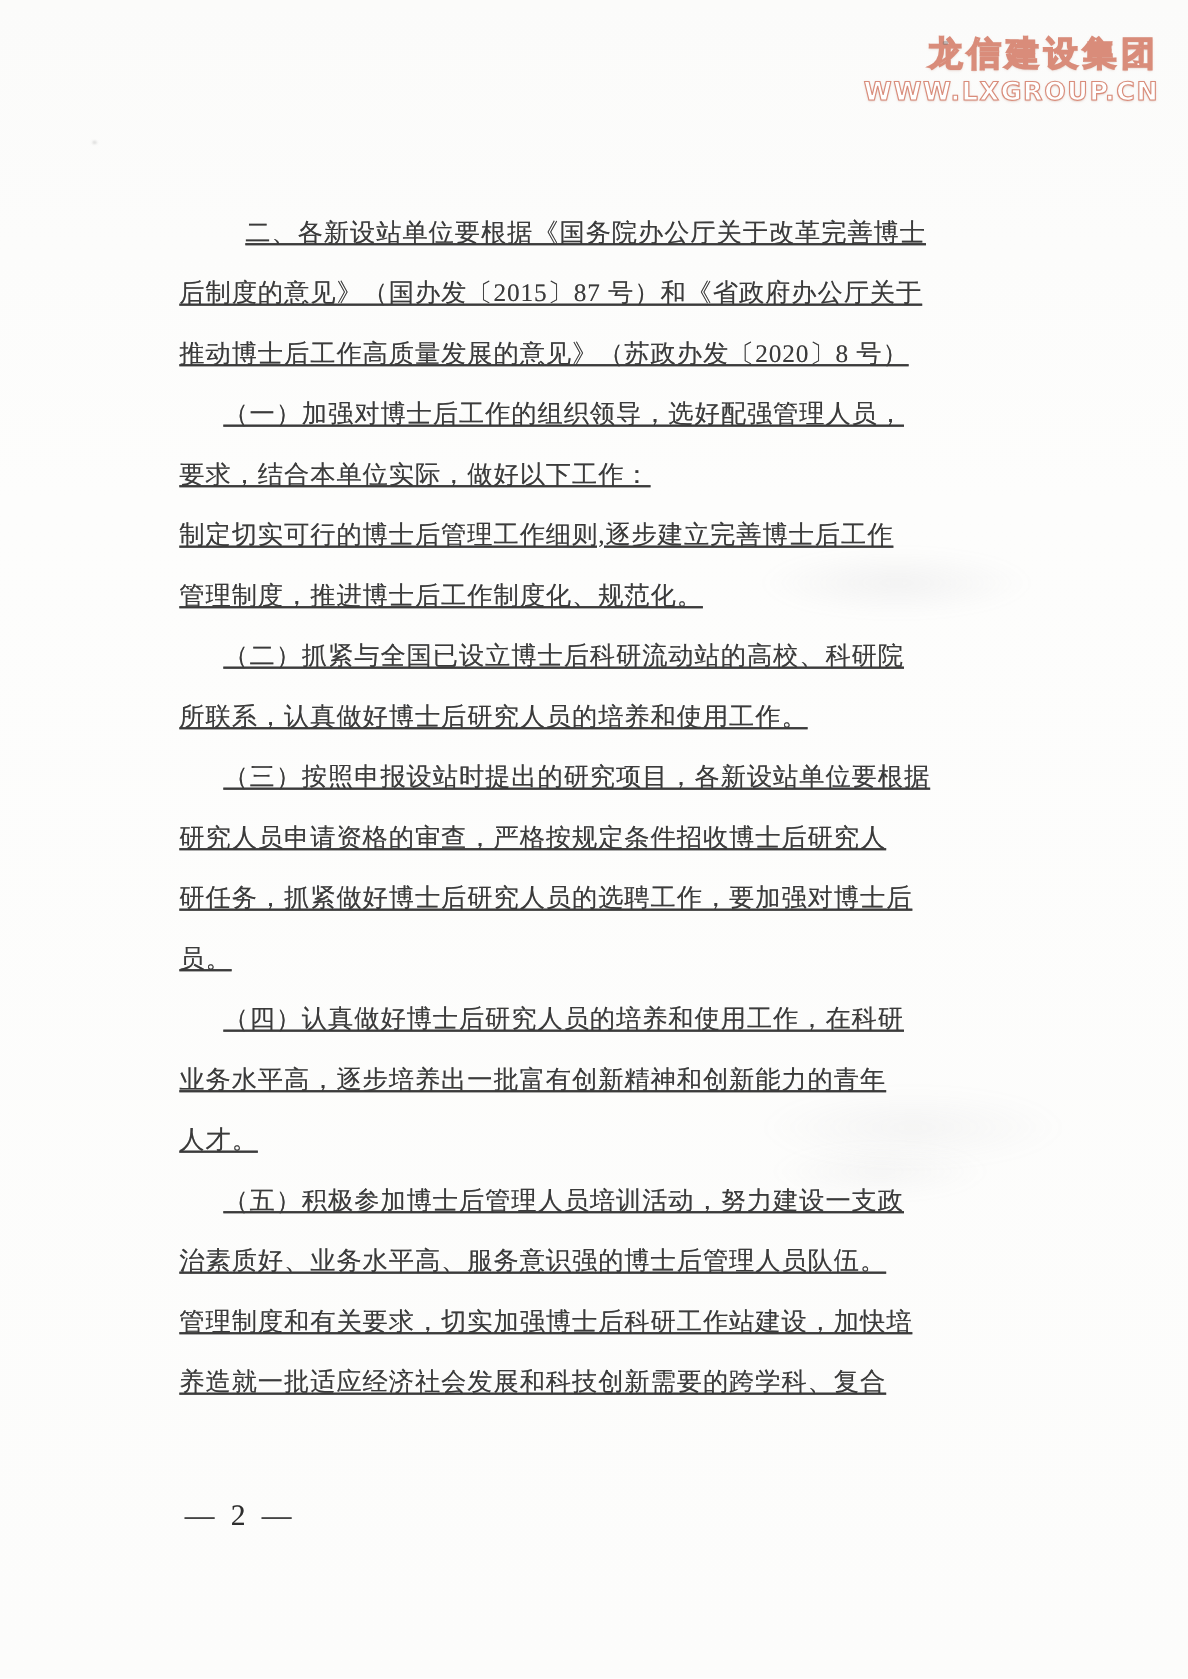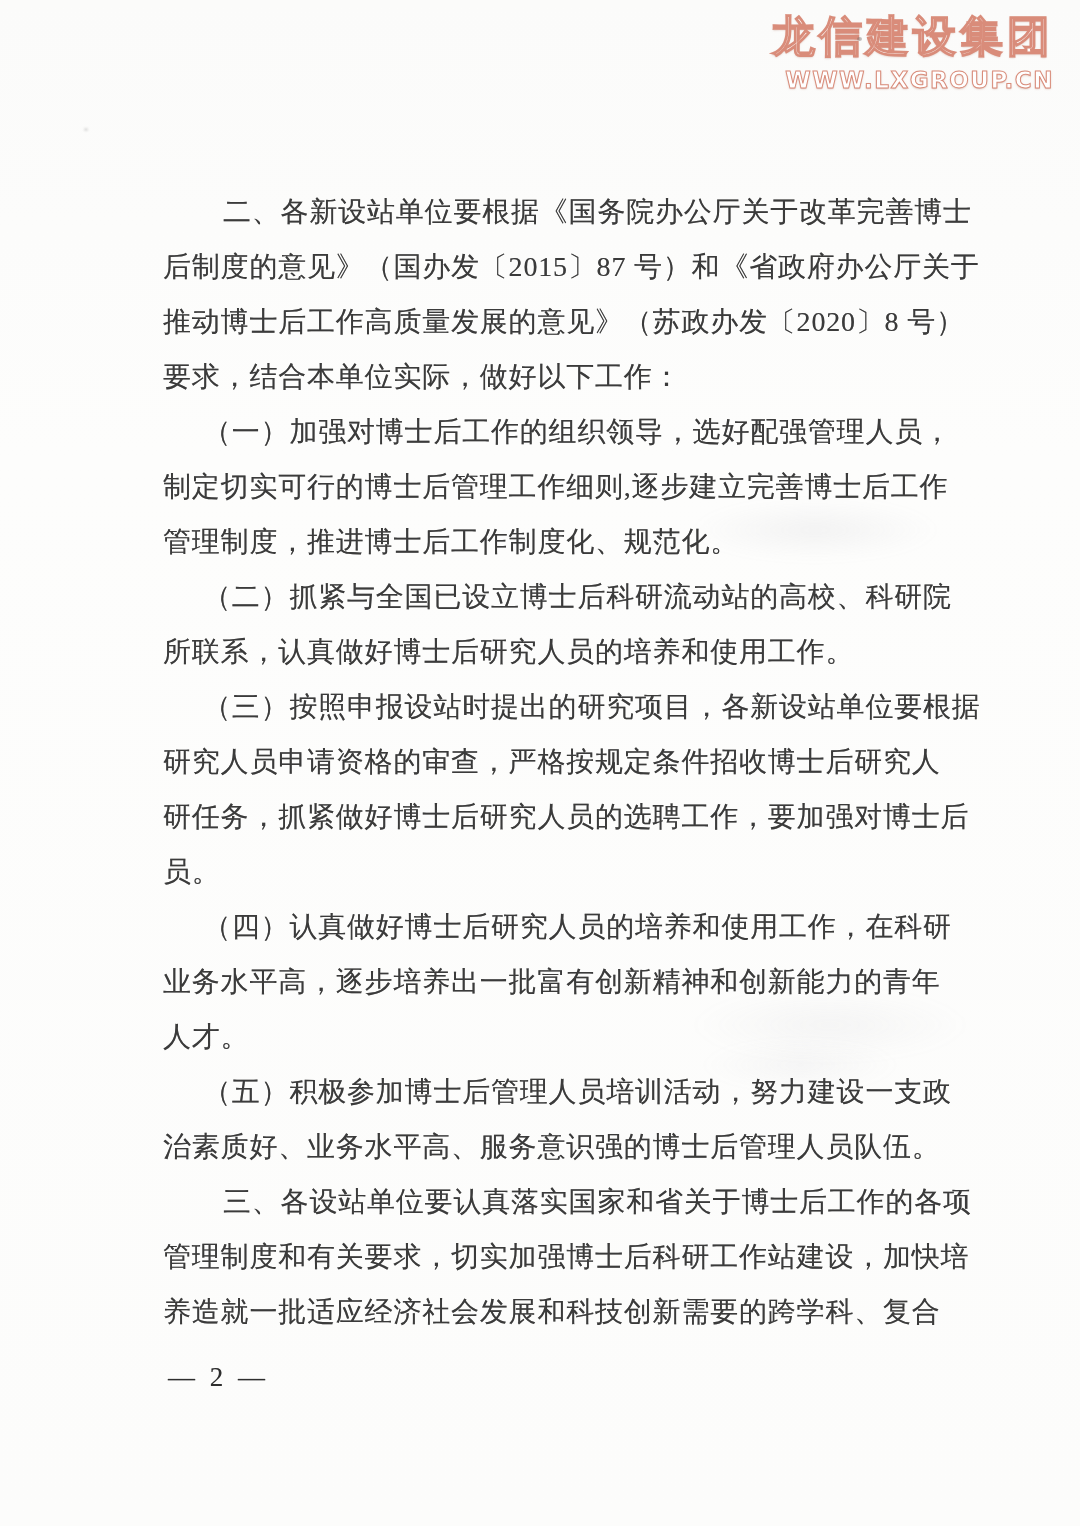--- a/index.html
+++ b/index.html
@@ -15,40 +15,42 @@
   }
   
   .logo{
     position:absolute;top:8px;right:26px;text-align:right;
     color:#ffffff;
     font-family:"DejaVu Sans","Liberation Sans",sans-serif;
     filter:blur(0.4px);
     user-select:none;
   }
   .logo-cn{
-    font-size:43px;font-weight:bold;letter-spacing:4px;
+    font-size:31px;font-weight:bold;letter-spacing:4px;
     -webkit-text-stroke:1.4px #d98c7a;
     text-shadow:0 1px 2px rgba(186,126,108,0.50), 0 0 1px rgba(186,126,108,0.35);
+    margin-top:20px;
   }
   .logo-en{
     margin-top:1px;
     font-size:23px;font-weight:bold;letter-spacing:1.5px;
     -webkit-text-stroke:1px #d98c7a;
     text-shadow:0 1px 2px rgba(186,126,108,0.50), 0 0 1px rgba(186,126,108,0.35);
   }
   
   .content{
     position:absolute;left:163px;top:184px;width:810px;
   }
   .line{
     height:55px;line-height:55px;
-    font-size:28px;letter-spacing:0.8px;
+    font-size:23px;letter-spacing:0.8px;
     color:#3b3b3b;
     white-space:nowrap;
     text-shadow:0 0 0.6px rgba(70,70,70,0.55);
+    text-decoration:underline;
   }
   .line.indent-para{padding-left:60px;}
   .line.indent-paren{padding-left:40px;}
   .page-number{
     position:absolute;left:168px;top:1362px;
     font-size:27px;line-height:30px;color:#2e2e2e;letter-spacing:4px;
     text-shadow:0 0 0.6px rgba(70,70,70,0.5);
   }
   
   .ghost{position:absolute;pointer-events:none;border-radius:50%;}
@@ -76,36 +78,35 @@
     <div class="logo-en">WWW.LXGROUP.CN</div>
   </div>
 
   <span class="speck"></span>
   <span class="speck-2"></span>
 
   <div class="content" id="doc-lines">
       <div class="line indent-para">二、各新设站单位要根据《国务院办公厅关于改革完善博士</div>
       <div class="line">后制度的意见》（国办发〔2015〕87 号）和《省政府办公厅关于</div>
       <div class="line">推动博士后工作高质量发展的意见》（苏政办发〔2020〕8 号）</div>
+      <div class="line indent-paren">（一）加强对博士后工作的组织领导，选好配强管理人员，</div>
       <div class="line">要求，结合本单位实际，做好以下工作：</div>
-      <div class="line indent-paren">（一）加强对博士后工作的组织领导，选好配强管理人员，</div>
       <div class="line">制定切实可行的博士后管理工作细则,逐步建立完善博士后工作</div>
       <div class="line">管理制度，推进博士后工作制度化、规范化。</div>
       <div class="line indent-paren">（二）抓紧与全国已设立博士后科研流动站的高校、科研院</div>
       <div class="line">所联系，认真做好博士后研究人员的培养和使用工作。</div>
       <div class="line indent-paren">（三）按照申报设站时提出的研究项目，各新设站单位要根据</div>
       <div class="line">研究人员申请资格的审查，严格按规定条件招收博士后研究人</div>
       <div class="line">研任务，抓紧做好博士后研究人员的选聘工作，要加强对博士后</div>
       <div class="line">员。</div>
       <div class="line indent-paren">（四）认真做好博士后研究人员的培养和使用工作，在科研</div>
       <div class="line">业务水平高，逐步培养出一批富有创新精神和创新能力的青年</div>
       <div class="line">人才。</div>
       <div class="line indent-paren">（五）积极参加博士后管理人员培训活动，努力建设一支政</div>
       <div class="line">治素质好、业务水平高、服务意识强的博士后管理人员队伍。</div>
-      <div class="line indent-para">三、各设站单位要认真落实国家和省关于博士后工作的各项</div>
       <div class="line">管理制度和有关要求，切实加强博士后科研工作站建设，加快培</div>
       <div class="line">养造就一批适应经济社会发展和科技创新需要的跨学科、复合</div>
     </div>
 
   <div class="ghost ghost-1"></div>
   <div class="ghost ghost-2"></div>
   <div class="ghost ghost-3"></div>
 
   <div class="page-number">— 2 —</div>
 

